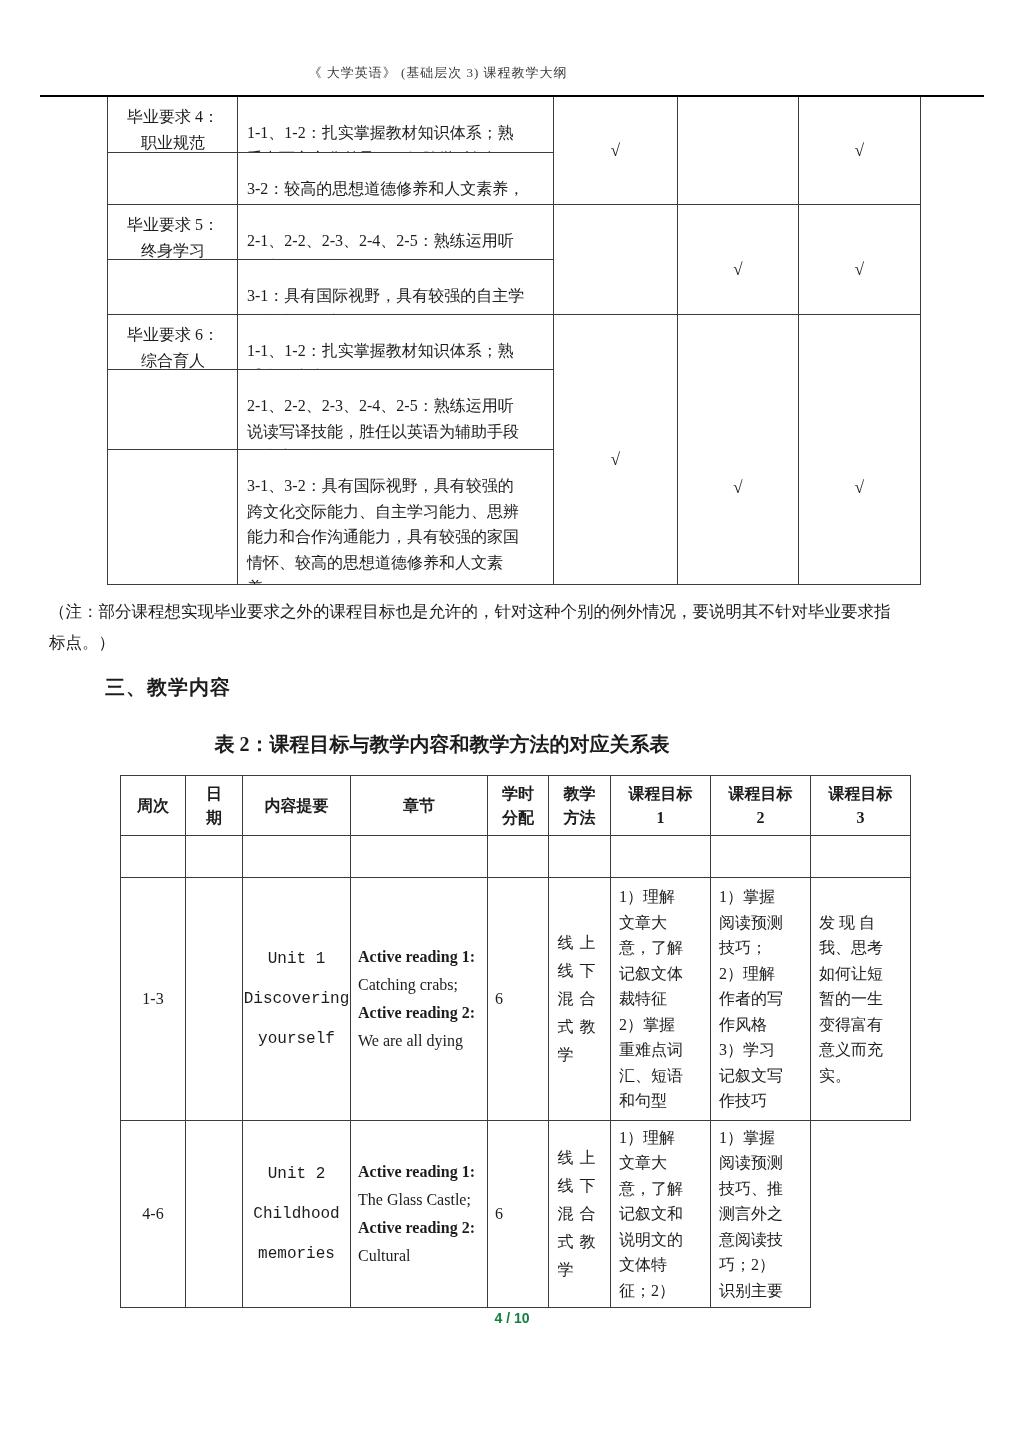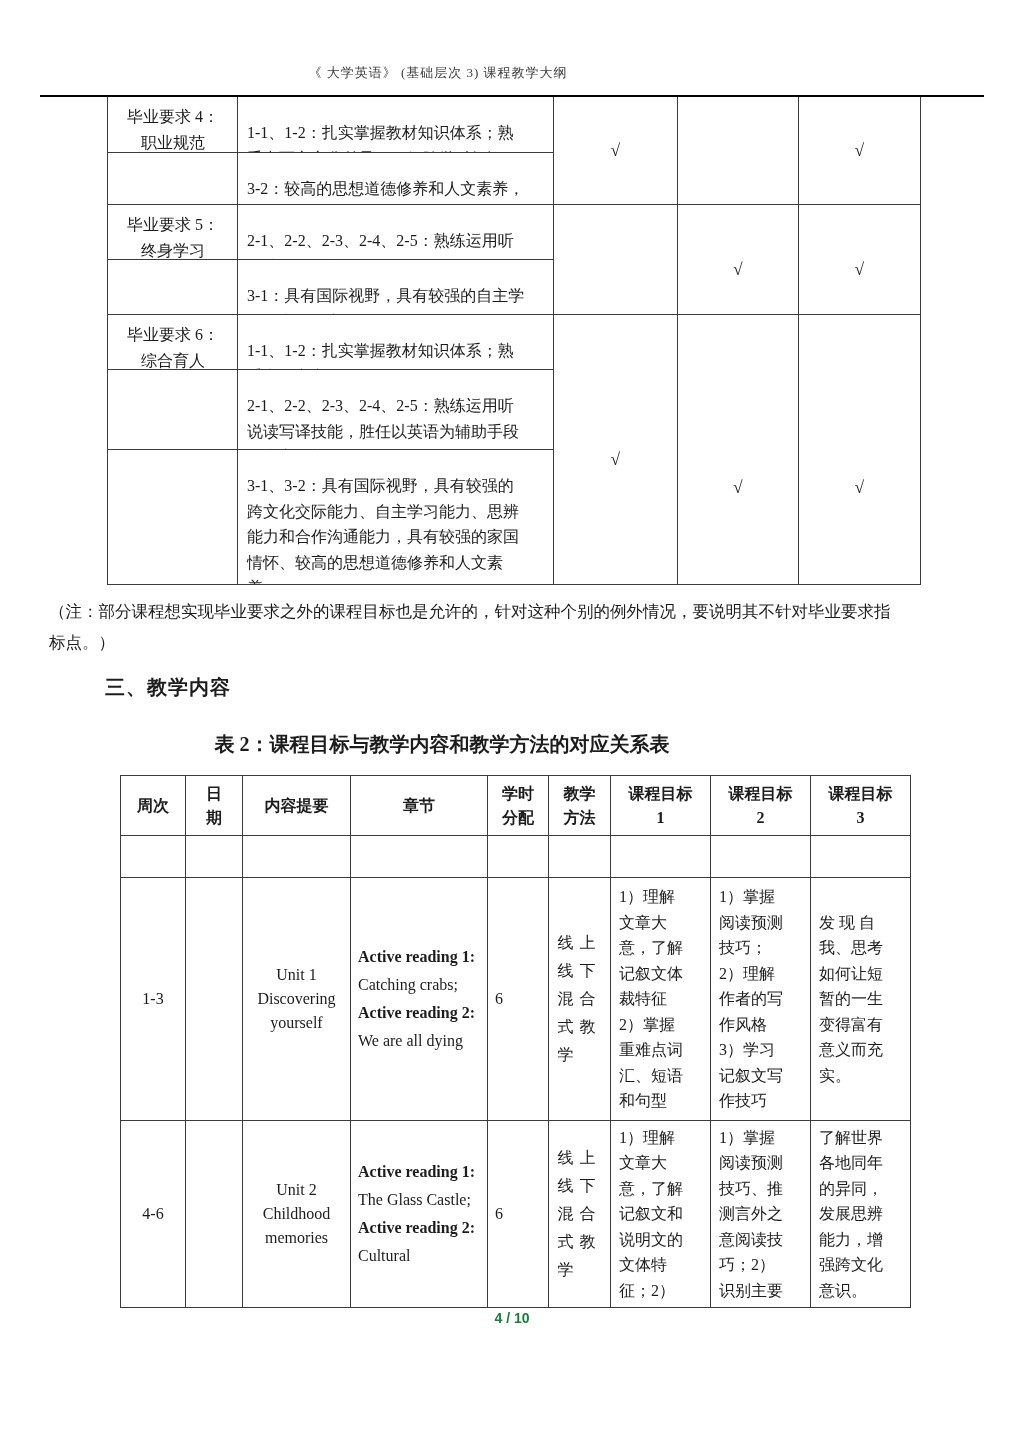--- a/index.html
+++ b/index.html
@@ -63,21 +63,21 @@
   }
   .t2 .cell {
     border-right:1px solid #3c3c3c; border-bottom:1px solid #3c3c3c;
     overflow:hidden;
   }
   .t2 .th {
     font-weight:bold; display:flex; align-items:center; justify-content:center;
     text-align:center; white-space:pre-line; line-height:24px;
   }
   .t2 .ctr { display:flex; align-items:center; justify-content:center; text-align:center; }
-  .t2 .chapter { white-space:pre-line; line-height:24px; }
+  .t2 .chapter { white-space:pre-line; line-height:40px;font-family:Liberation Mono, monospace; }
   .t2 .content {
     display:flex; flex-direction:column; justify-content:center;
     padding:0 4px 0 7px; line-height:28px;
   }
   .t2 .content .b { font-weight:bold; }
   .t2 .hours { display:flex; align-items:center; padding-left:7px; }
   .t2 .method {
     display:flex; align-items:center; justify-content:center;
     white-space:pre-line; line-height:28px; letter-spacing:6px; text-align:left;
   }
@@ -245,22 +245,15 @@
 说明文的
 文体特
 征；2）</div>
   <div class="cell goal">1）掌握
 阅读预测
 技巧、推
 测言外之
 意阅读技
 巧；2）
 识别主要</div>
-  <div class="cell goal">了解世界
-各地同年
-的异同，
-发展思辨
-能力，增
-强跨文化
-意识。</div>
 </div>
 
 <div class="footer-page">4 / 10</div>
 
 </body></html>

